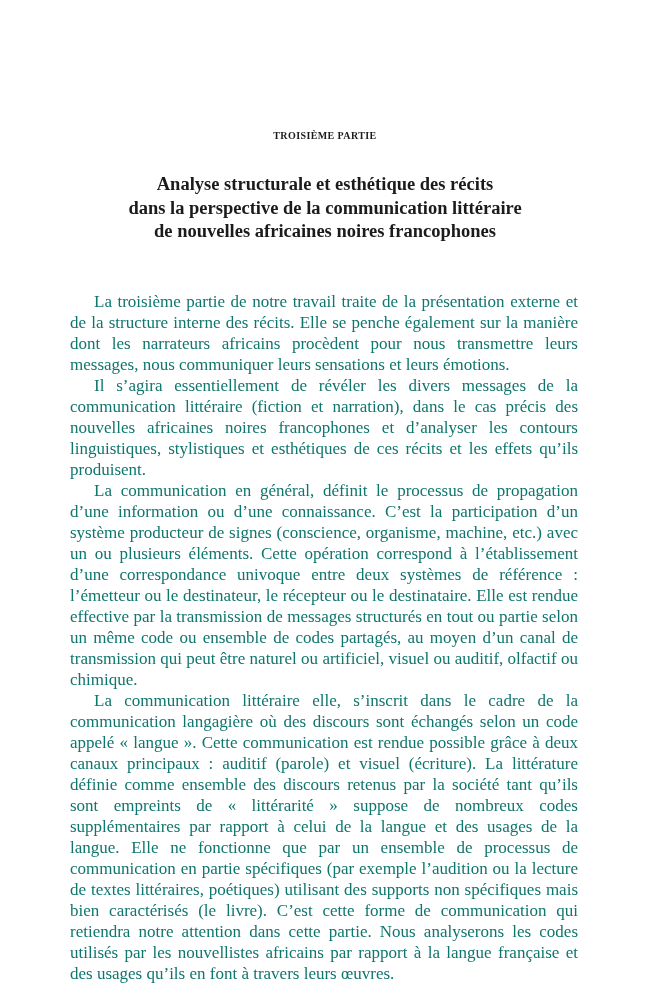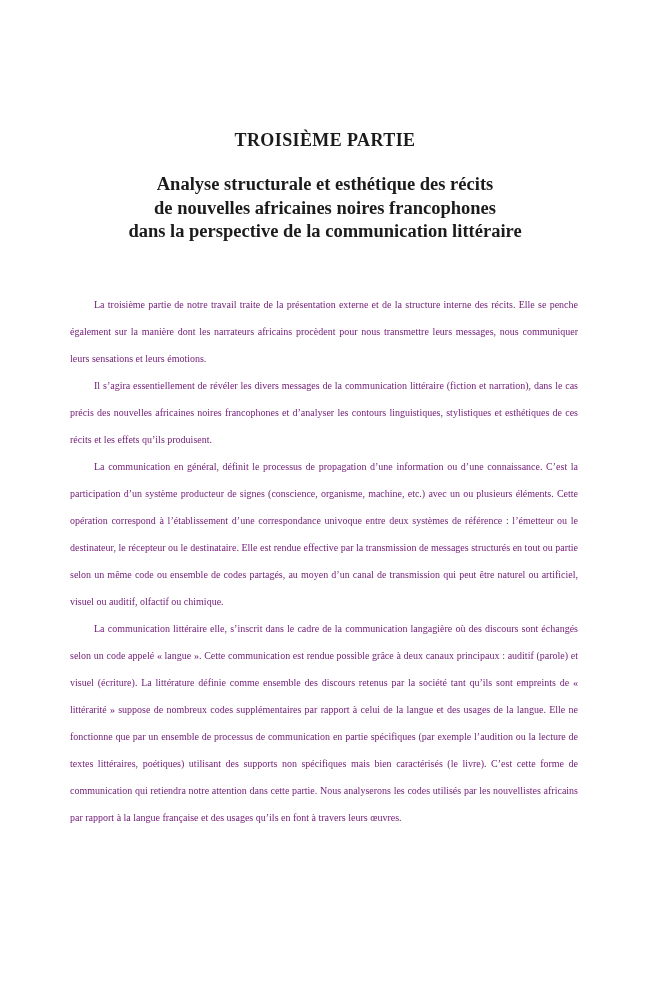--- a/index.html
+++ b/index.html
@@ -16,21 +16,21 @@
     font-family: "Liberation Serif", "DejaVu Serif", serif;
     overflow: hidden;
   }
   .part-title {
     position: absolute;
     top: 130px;
     left: 0;
     width: 100%;
     text-align: center;
     font-weight: bold;
-    font-size: 18px;
+    font-size: 10px;
     letter-spacing: 0.4px;
     color: #1b1b1b;
   }
   .section-heading {
     position: absolute;
     top: 173px;
     left: 0;
     width: 100%;
     margin: 0;
     text-align: center;
@@ -40,42 +40,42 @@
     color: #1b1b1b;
   }
   .section-heading .hline {
     display: block;
   }
   .body-text {
     position: absolute;
     top: 291px;
     left: 70px;
     width: 508px;
-    font-size: 10px;
-    line-height: 27px;
+    font-size: 17px;
+    line-height: 21px;
     text-align: justify;
-    color: #701a75;
+    color: #0f766e;
   }
   .body-text p {
     margin: 0;
     padding: 0;
     text-indent: 24px;
   }
 </style>
 </head>
 <body>
 
 <div class="page">
 
   <div class="part-title">TROISIÈME PARTIE</div>
 
   <h1 class="section-heading">
     <span class="hline">Analyse structurale et esthétique des récits</span>
+    <span class="hline">dans la perspective de la communication littéraire</span>
     <span class="hline">de nouvelles africaines noires francophones</span>
-    <span class="hline">dans la perspective de la communication littéraire</span>
   </h1>
 
   <div class="body-text">
     <p>La troisième partie de notre travail traite de la présentation externe et de la structure interne des récits. Elle se penche également sur la manière dont les narrateurs africains procèdent pour nous transmettre leurs messages, nous communiquer leurs sensations et leurs émotions.</p>
     <p>Il s’agira essentiellement de révéler les divers messages de la communication littéraire (fiction et narration), dans le cas précis des nouvelles africaines noires francophones et d’analyser les contours linguistiques, stylistiques et esthétiques de ces récits et les effets qu’ils produisent.</p>
     <p>La communication en général, définit le processus de propagation d’une information ou d’une connaissance. C’est la participation d’un système producteur de signes (conscience, organisme, machine, etc.) avec un ou plusieurs éléments. Cette opération correspond à l’établissement d’une correspondance univoque entre deux systèmes de référence : l’émetteur ou le destinateur, le récepteur ou le destinataire. Elle est rendue effective par la transmission de messages structurés en tout ou partie selon un même code ou ensemble de codes partagés, au moyen d’un canal de transmission qui peut être naturel ou artificiel, visuel ou auditif, olfactif ou chimique.</p>
     <p>La communication littéraire elle, s’inscrit dans le cadre de la communication langagière où des discours sont échangés selon un code appelé « langue ». Cette communication est rendue possible grâce à deux canaux principaux : auditif (parole) et visuel (écriture). La littérature définie comme ensemble des discours retenus par la société tant qu’ils sont empreints de « littérarité » suppose de nombreux codes supplémentaires par rapport à celui de la langue et des usages de la langue. Elle ne fonctionne que par un ensemble de processus de communication en partie spécifiques (par exemple l’audition ou la lecture de textes littéraires, poétiques) utilisant des supports non spécifiques mais bien caractérisés (le livre). C’est cette forme de communication qui retiendra notre attention dans cette partie. Nous analyserons les codes utilisés par les nouvellistes africains par rapport à la langue française et des usages qu’ils en font à travers leurs œuvres.</p>
   </div>
 
 </div>

